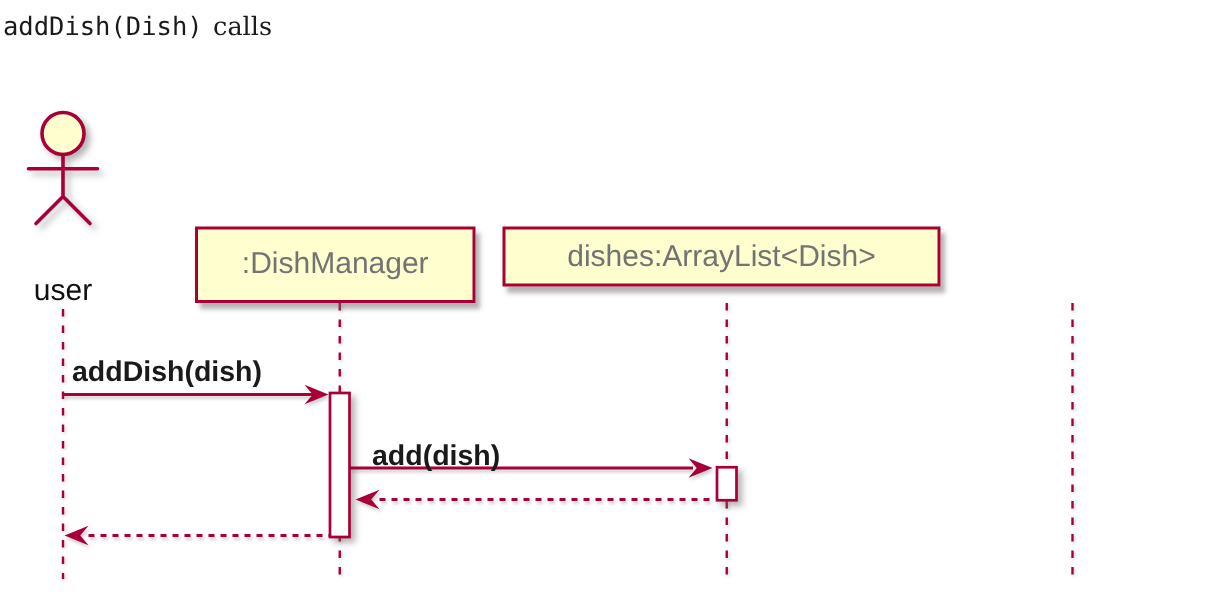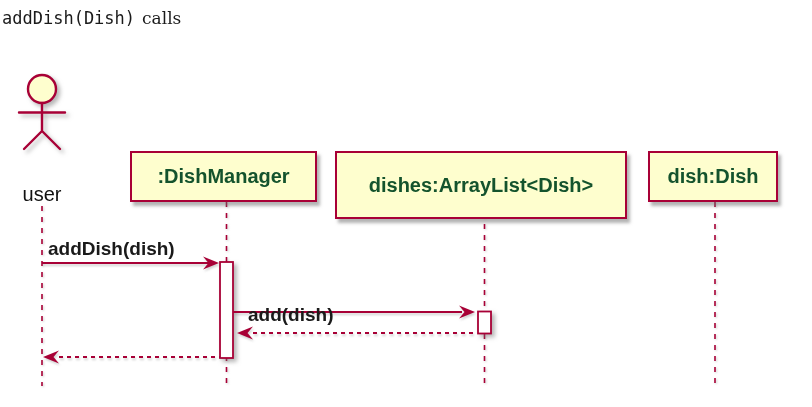--- a/index.html
+++ b/index.html
@@ -84,23 +84,23 @@
   .arrow-head { fill: var(--color-accent); stroke: none; }
   
   .participant {
     position: absolute;
     display: flex;
     align-items: center;
     justify-content: center;
     background: var(--color-participant_fill);
     border: 2px solid var(--color-accent);
     box-shadow: 3px 4px 3px rgba(105,105,105,0.5);
-    font-weight: 700;
+    font-weight: 400;
     font-size: 20px;
-    color: #14532d;
+    color: #737373;
     white-space: nowrap;
   }
   
   .actor-label {
     position: absolute;
     left: 10px;
     top: 183px;
     width: 64px;
     text-align: center;
     font-weight: 400;
@@ -156,25 +156,22 @@
       <polygon class="arrow-head" points="253,326.5 237,333 253,339.5 247.5,333"></polygon>
 
       <path class="msg-line dashed" d="M59 357 H220"></path>
       <polygon class="arrow-head" points="59,350.5 43,357 59,363.5 53.5,357"></polygon>
     </g>
   </svg>
 
   <div class="participant" style="left:130px; top:151px; width:187px; height:51px;">
     <span>:DishManager</span>
   </div>
-  <div class="participant" style="left:335px; top:151px; width:292px; height:68px;">
+  <div class="participant" style="left:335px; top:151px; width:292px; height:40px;">
     <span>dishes:ArrayList&lt;Dish&gt;</span>
-  </div>
-  <div class="participant" style="left:648px; top:151px; width:130px; height:51px;">
-    <span>dish:Dish</span>
   </div>
 
   <div class="actor-label">user</div>
 
   <div class="msg-label" style="left:48px; top:238px;">addDish(dish)</div>
-  <div class="msg-label" style="left:248px; top:304px;">add(dish)</div>
+  <div class="msg-label" style="left:248px; top:294px;">add(dish)</div>
 
 </div>
 
 </body></html>

